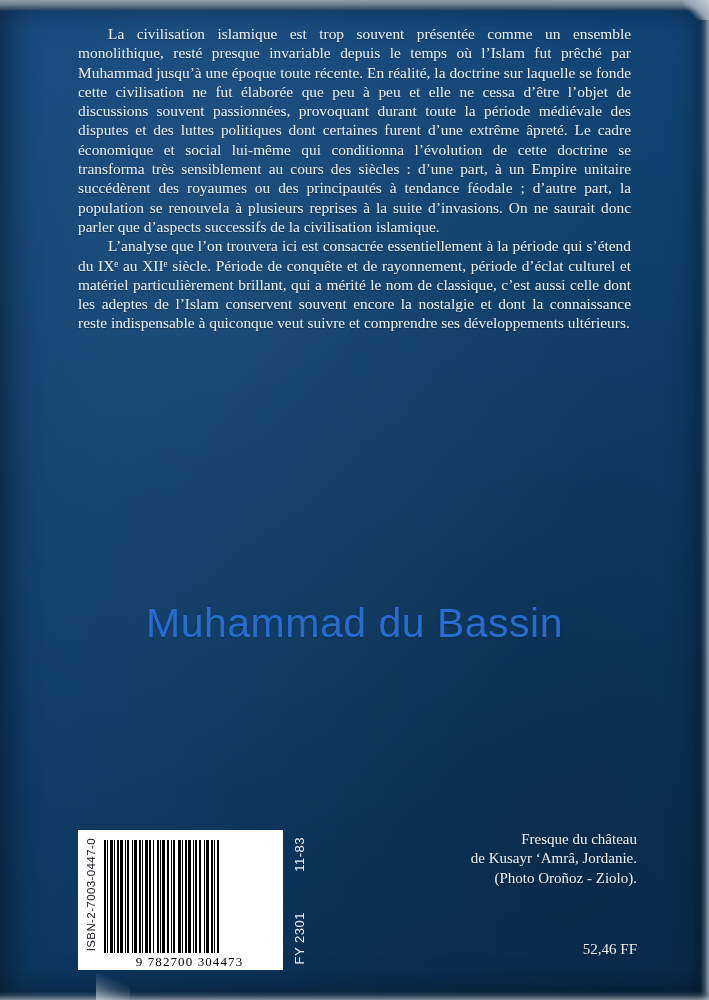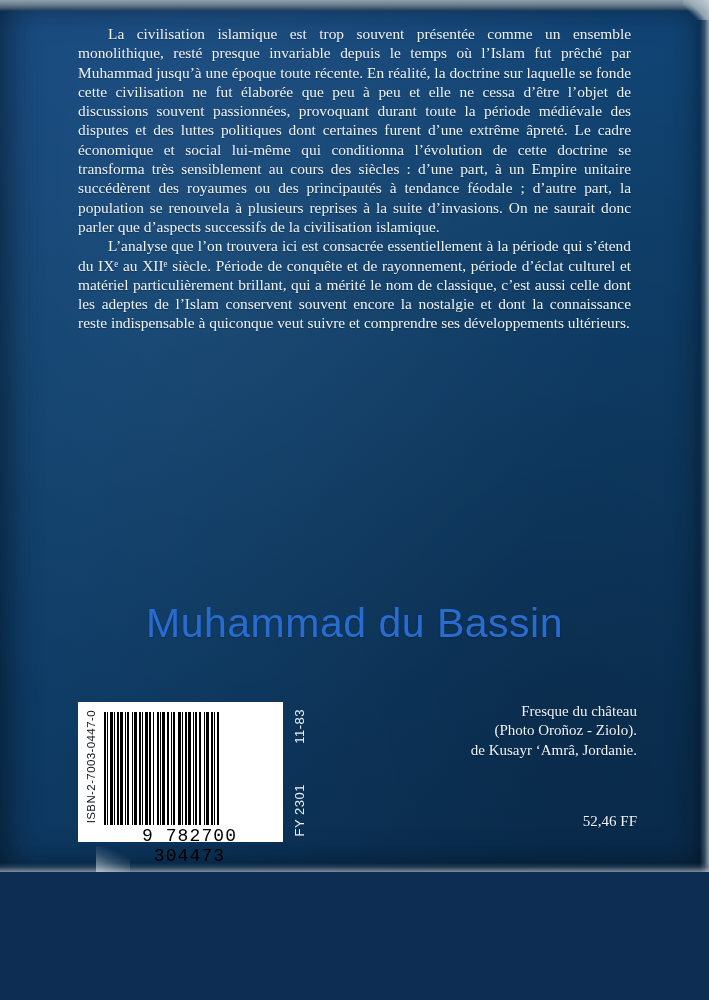--- a/index.html
+++ b/index.html
@@ -9,21 +9,21 @@
   }
   body {
     width: 709px;
     height: 1000px;
     overflow: hidden;
     font-family: "Liberation Serif", serif;
   }
   .page {
     position: relative;
     width: 709px;
-    height: 872px;
+    height: 1000px;
     background:
       radial-gradient(ellipse at 30% 20%, rgba(255,255,255,0.055), rgba(255,255,255,0) 60%),
       radial-gradient(ellipse at 80% 85%, rgba(0,0,0,0.18), rgba(0,0,0,0) 65%),
       linear-gradient(160deg, #14477f 0%, #10426f 35%, #0e3a63 70%, #0b3055 100%);
     overflow: hidden;
   }
   
   .page:before {
     content: "";
     position: absolute;
@@ -138,22 +138,22 @@
     align-items: flex-end;
     gap: 0px;
     padding: 4px 4px 0 6px;
   }
   .bars i {
     display: block;
     background: #000;
     height: 100%;
   }
   .barcode-digits {
-    font-family: Liberation Mono, monospace;
-    font-size: 18px;
+    font-family: Liberation Serif, serif;
+    font-size: 13px;
     color: #000;
     text-align: center;
     letter-spacing: 1.1px;
     padding-left: 18px;
     padding-top: 1px;
   }
   .fy-vert {
     position: absolute;
     left: 292px;
     bottom: 36px;
@@ -286,19 +286,19 @@
         </div>
       </div>
       <div class="barcode-digits">9 782700 304473</div>
     </div>
 
     <div class="fy-vert">FY 2301</div>
     <div class="date-vert">11-83</div>
 
     <div class="credit">
       <div>Fresque du château</div>
+      <div>de Kusayr ‘Amrâ, Jordanie.</div>
       <div>(Photo Oroñoz - Ziolo).</div>
-      <div>de Kusayr ‘Amrâ, Jordanie.</div>
     </div>
 
     <div class="price">52,46 FF</div>
   </div>
 </div>
 
 </body></html>

